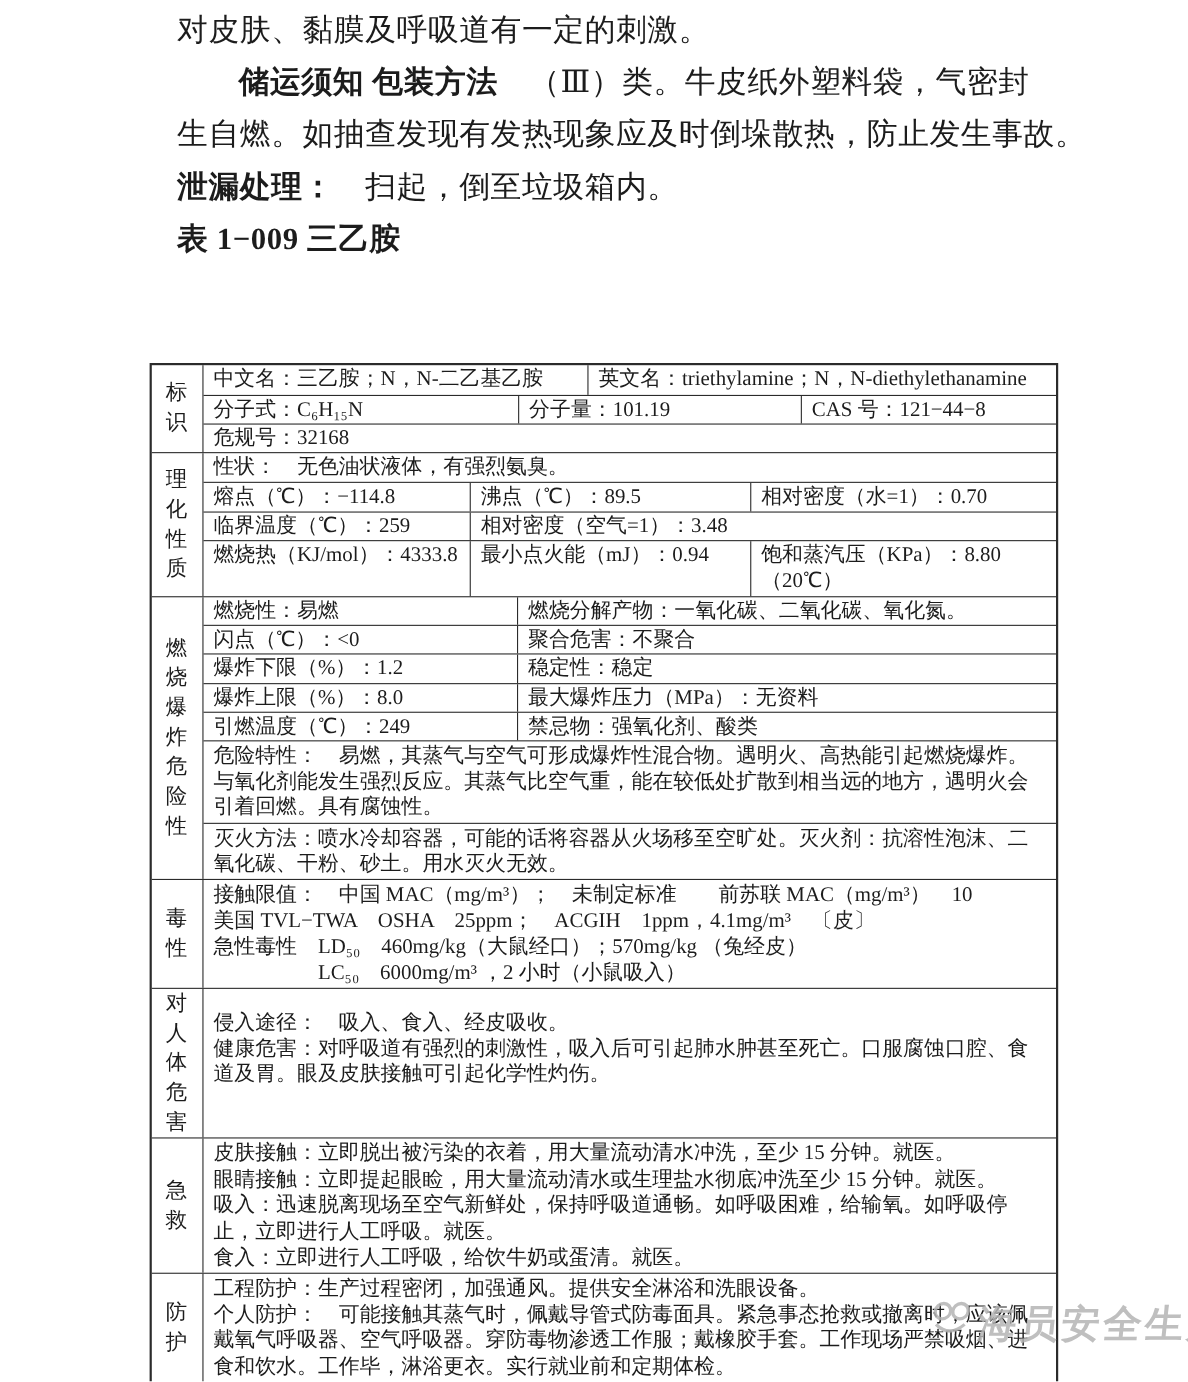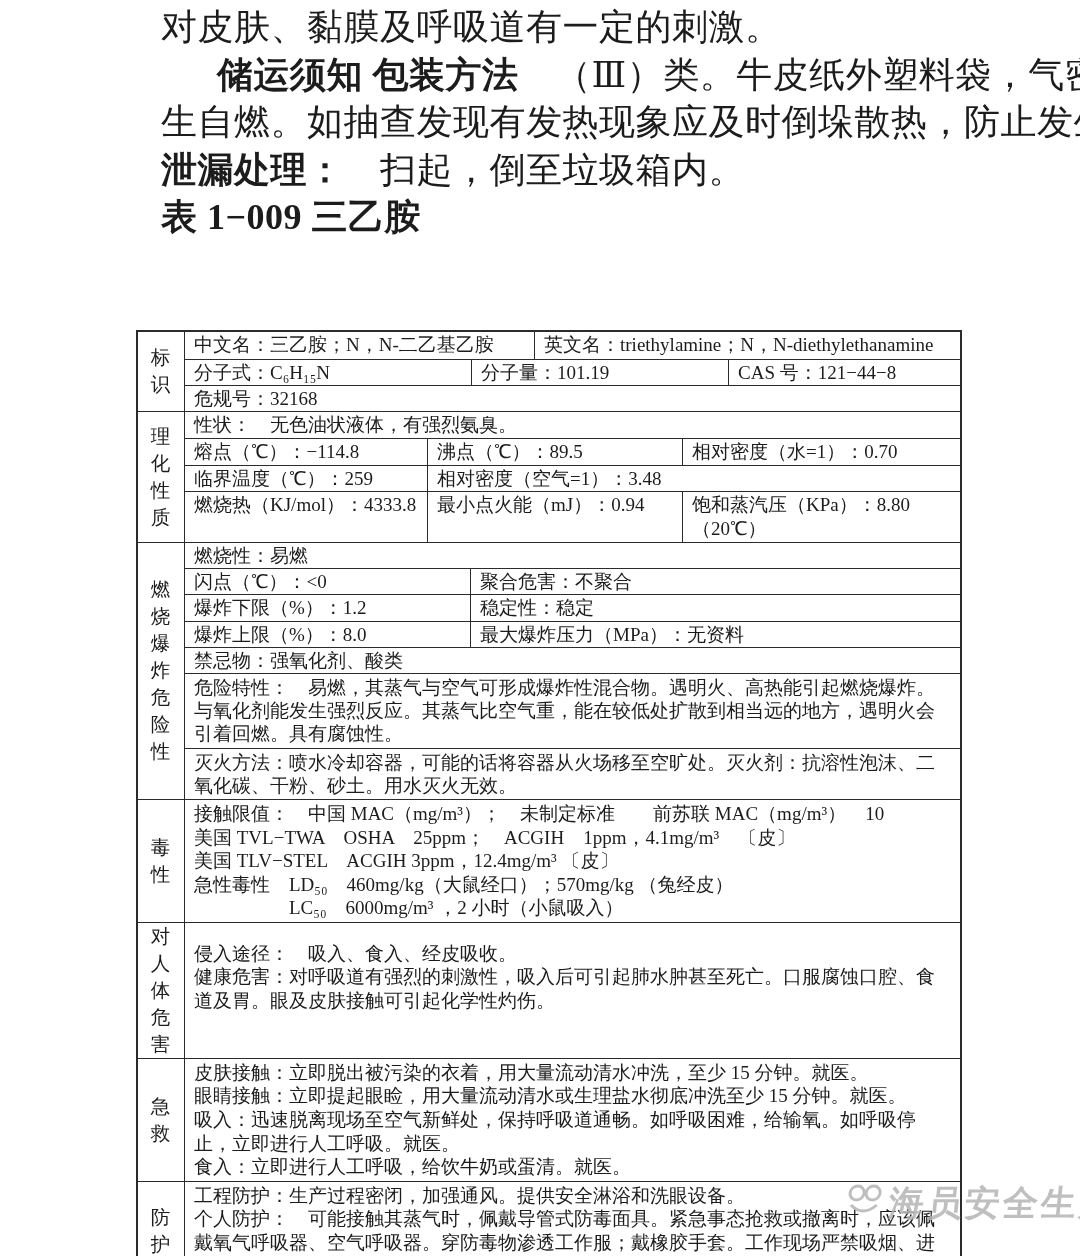--- a/index.html
+++ b/index.html
@@ -9,21 +9,21 @@
     background:#ffffff;
     overflow:hidden;
     color:#1c1c1c;
     font-family:"Liberation Serif","DejaVu Serif",serif;
   }
   
   .top-text {
     position:absolute; left:161px; top:4px; width:772px;
   }
   .top-text p {
-    margin:0; font-size:36px; line-height:47.5px;
+    margin:0; font-size:28px; line-height:47.5px;
     letter-spacing:0.5px; white-space:nowrap;
   }
   .top-text .indent { padding-left:56px; }
   .b { font-weight:bold; }
   .tbl-title {
     margin:0; font-size:29px; line-height:48px; font-weight:bold;
     letter-spacing:1px; white-space:nowrap;
   }
   
   .tbl {
@@ -141,54 +141,55 @@
       <div class="sec-label">燃
 烧
 爆
 炸
 危
 险
 性</div>
       <div class="sec-body">
         <div class="row">
           <div class="cell w286">燃烧性：易燃</div>
+          <div class="cell flex1">燃烧分解产物：一氧化碳、二氧化碳、氧化氮。</div>
         </div>
         <div class="row">
           <div class="cell w286">闪点（℃）：&lt;0</div>
           <div class="cell flex1">聚合危害：不聚合</div>
         </div>
         <div class="row">
           <div class="cell w286">爆炸下限（%）：1.2</div>
           <div class="cell flex1">稳定性：稳定</div>
         </div>
         <div class="row">
           <div class="cell w286">爆炸上限（%）：8.0</div>
           <div class="cell flex1">最大爆炸压力（MPa）：无资料</div>
         </div>
         <div class="row">
+          <div class="cell w286">引燃温度（℃）：249</div>
           <div class="cell flex1">禁忌物：强氧化剂、酸类</div>
         </div>
         <div class="row">
           <div class="cell flex1 pad-cell">危险特性：　易燃，其蒸气与空气可形成爆炸性混合物。遇明火、高热能引起燃烧爆炸。与氧化剂能发生强烈反应。其蒸气比空气重，能在较低处扩散到相当远的地方，遇明火会引着回燃。具有腐蚀性。</div>
         </div>
         <div class="row">
           <div class="cell flex1 pad-cell">灭火方法：喷水冷却容器，可能的话将容器从火场移至空旷处。灭火剂：抗溶性泡沫、二氧化碳、干粉、砂土。用水灭火无效。</div>
         </div>
       </div>
     </div>
 
     <div class="sec">
       <div class="sec-label">毒
 性</div>
       <div class="sec-body">
         <div class="row">
           <div class="cell flex1 pad-cell">
             <div class="tline">接触限值：　中国 MAC（mg/m³）；　未制定标准　　前苏联 MAC（mg/m³）　10</div>
             <div class="tline">美国 TVL−TWA　OSHA　25ppm；　ACGIH　1ppm，4.1mg/m³　〔皮〕</div>
-            <div class="tline">美国 TLV−STEL　ACGIH 3ppm，12.4mg/m³ 〔皮〕</div>
             <div class="tline">急性毒性　LD₅₀　460mg/kg（大鼠经口）；570mg/kg （兔经皮）</div>
             <div class="tline">　　　　　LC₅₀　6000mg/m³ ，2 小时（小鼠吸入）</div>
           </div>
         </div>
       </div>
     </div>
 
     <div class="sec">
       <div class="sec-label">对
 人

